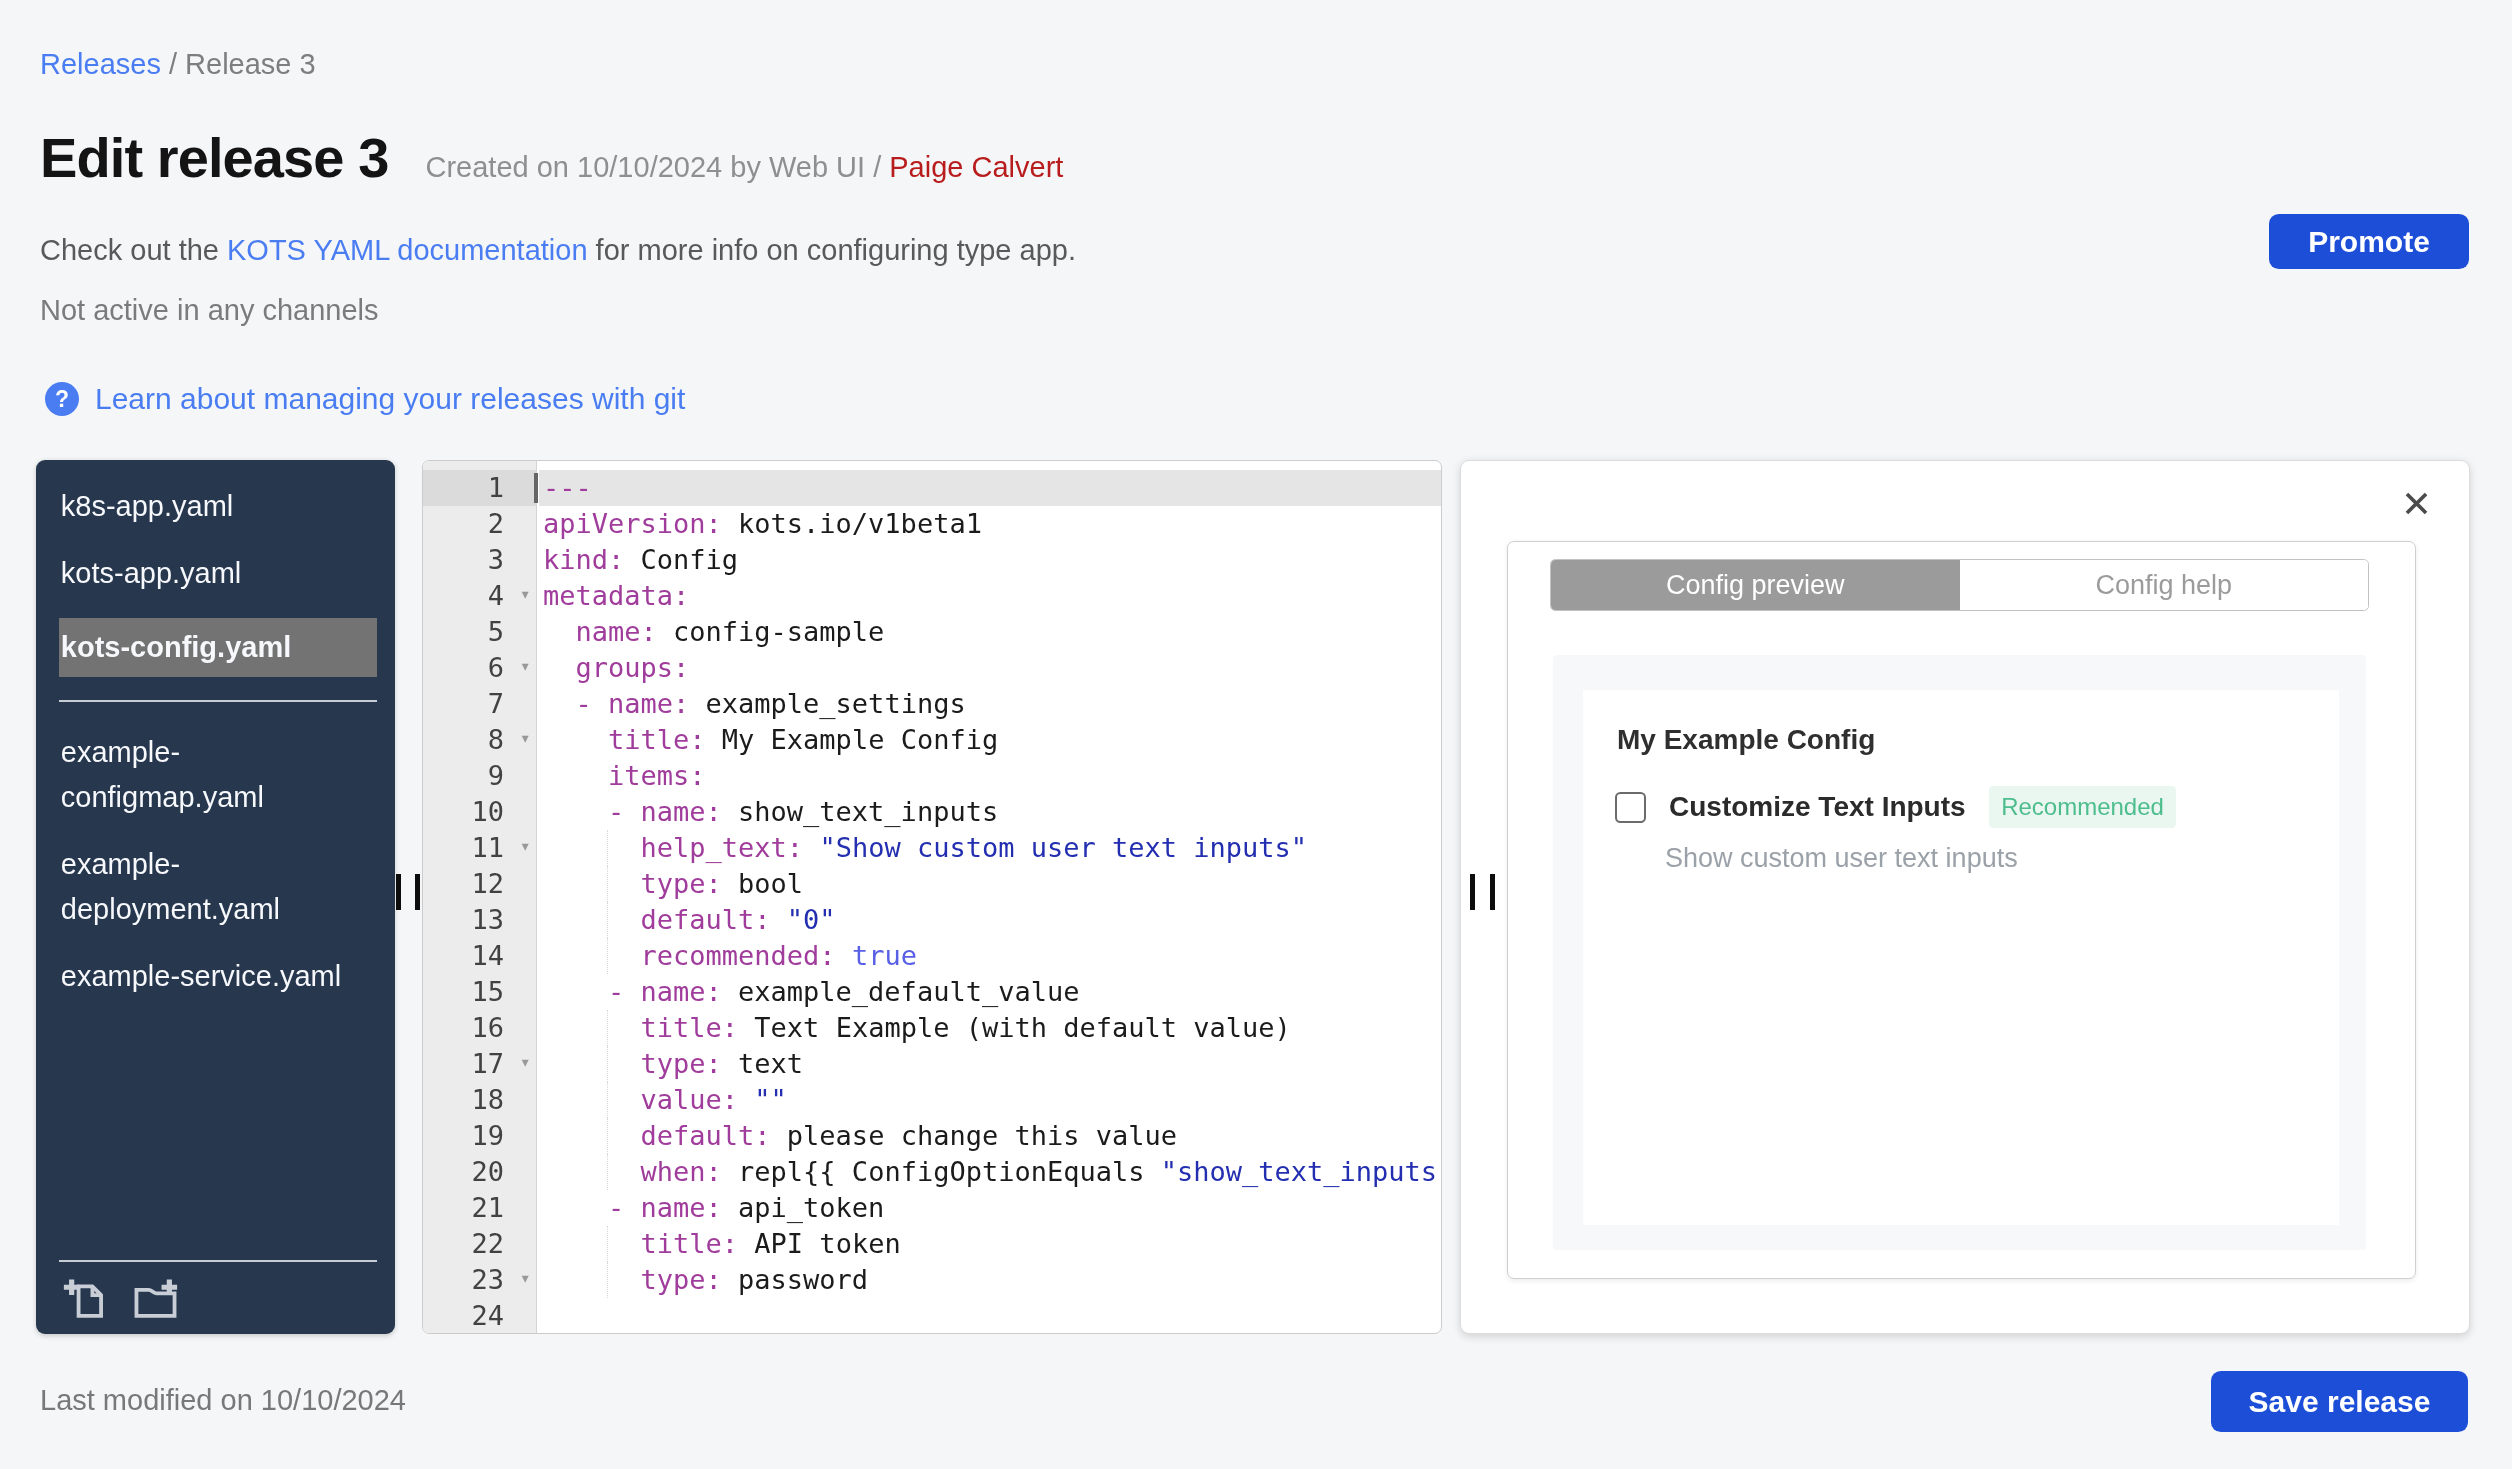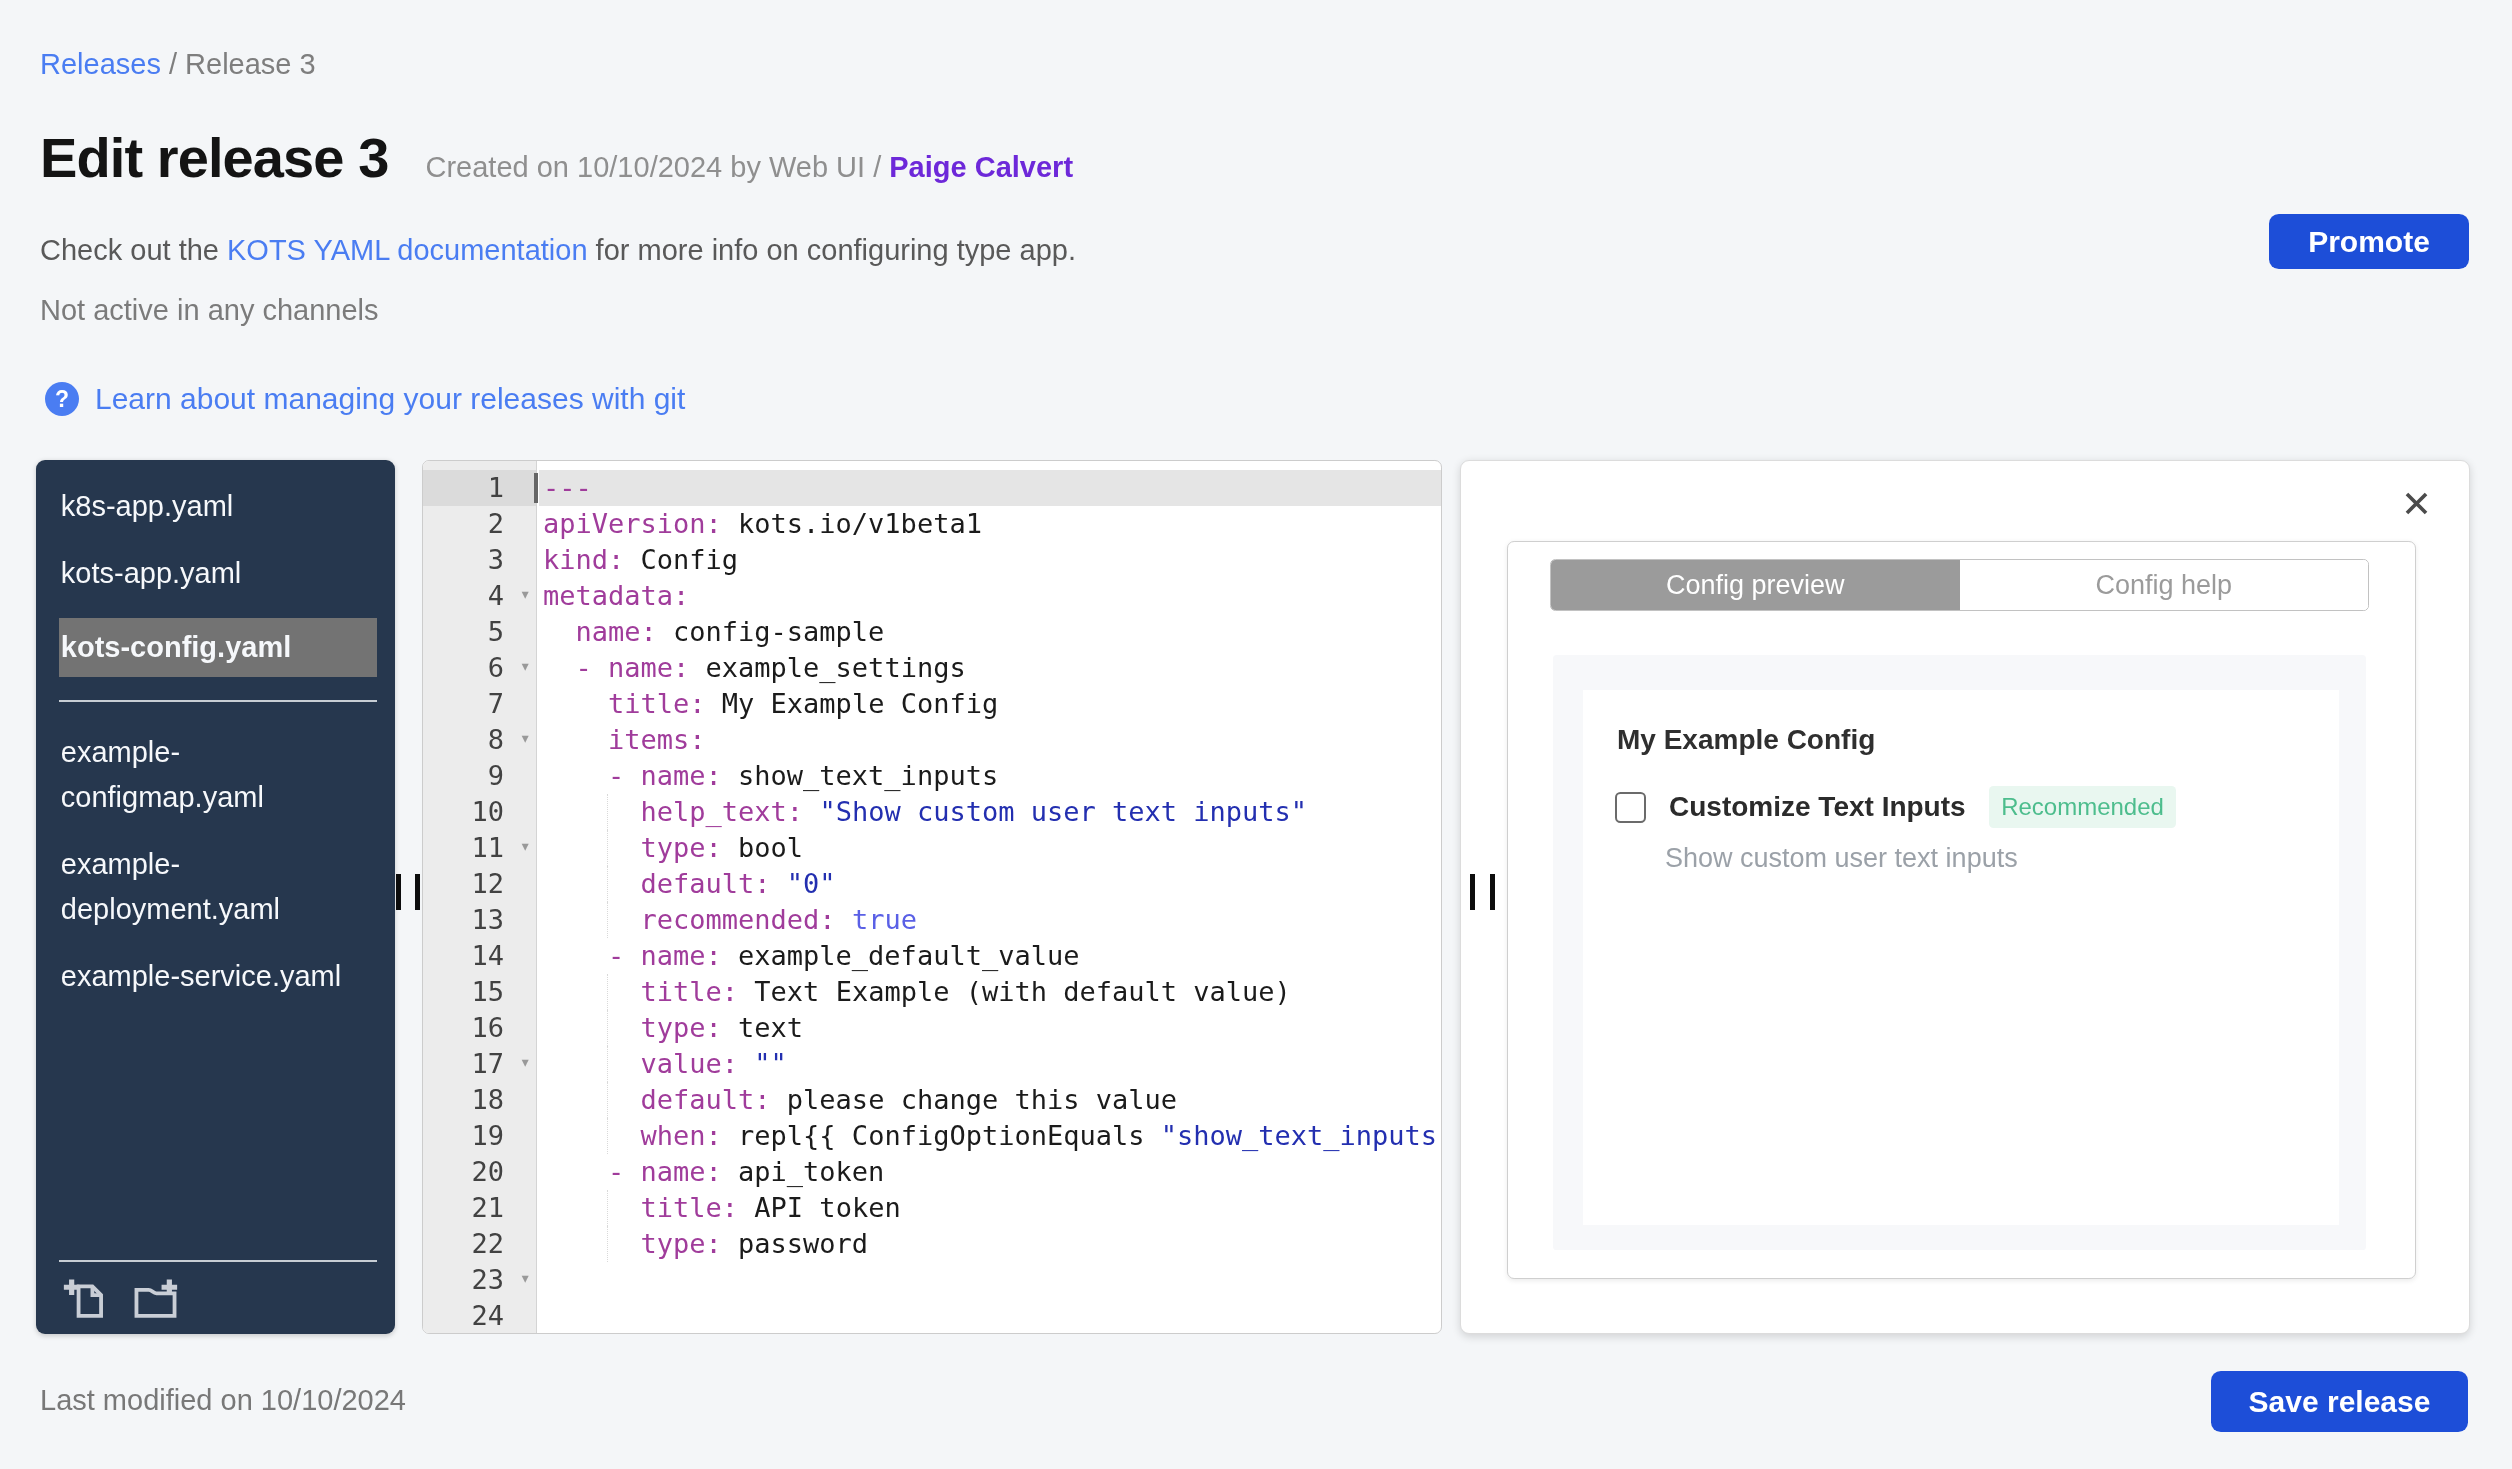--- a/index.html
+++ b/index.html
@@ -5,21 +5,21 @@
   html,body{margin:0;padding:0;width:2512px;height:1469px;overflow:hidden;
     background:#f4f6f8;font-family:"Liberation Sans",sans-serif;color:#222;position:relative;}
   .abs{position:absolute;}
   
   .breadcrumb{left:40px;top:48px;font-size:29px;}
   .breadcrumb .lnk{color:#4a7df2;font-weight:500;cursor:pointer;}
   .breadcrumb .sep,.breadcrumb .cur{color:#7e7e7e;}
   .titlerow{left:40px;top:125px;display:flex;align-items:baseline;gap:37px;}
   .h1{font-size:56px;font-weight:800;color:#141414;letter-spacing:-0.9px;}
   .created{font-size:29px;color:#8f8f8f;}
-  .created .lnk{color:#6d28d9;cursor:pointer;font-weight:bold;}
+  .created .lnk{color:#b91c1c;cursor:pointer;}
   .infoline{left:40px;top:234px;font-size:29px;color:#595959;}
   .infoline .lnk{color:#4a7df2;cursor:pointer;}
   .channels{left:40px;top:294px;font-size:29px;color:#7b7b7b;}
   .gitrow{left:45px;top:382px;display:flex;align-items:center;gap:16px;cursor:pointer;}
   .qicon{width:34px;height:34px;border-radius:50%;background:#4a7df2;color:#fff;
     font-size:23px;font-weight:700;display:flex;align-items:center;justify-content:center;}
   .gitlink{font-size:30px;color:#4a7df2;}
   .btn{background:#1d4ed8;color:#fff;font-weight:700;border:none;border-radius:9.8px;
     display:flex;align-items:center;justify-content:center;cursor:pointer;font-family:inherit;}
   .promote{left:2269px;top:214px;width:200px;height:55px;font-size:30px;}
@@ -157,20 +157,21 @@
         <div class="num">23<span class="arrow">▾</span></div>
         <div class="num">24</div>
         <div class="num">25</div>
       </div>
     <div class="code" id="code">
         <div class="cl act"><span class="cursor"></span><span class="ck">---</span></div>
         <div class="cl"><span class="ck">apiVersion:</span><span class="cp"> kots.io/v1beta1</span></div>
         <div class="cl"><span class="ck">kind:</span><span class="cp"> Config</span></div>
         <div class="cl"><span class="ck">metadata:</span></div>
         <div class="cl"><span class="cp">  </span><span class="ck">name:</span><span class="cp"> config-sample</span></div>
+        <div class="cl"><span class="cp">  </span><span class="ck">groups:</span></div>
         <div class="cl"><span class="ck">  - name:</span><span class="cp"> example_settings</span></div>
         <div class="cl"><span class="cp">    </span><span class="ck">title:</span><span class="cp"> My Example Config</span></div>
         <div class="cl"><span class="cp">    </span><span class="ck">items:</span></div>
         <div class="cl"><span class="ck">    - name:</span><span class="cp"> show_text_inputs</span></div>
         <div class="cl"><span class="guide"></span><span class="cp">      </span><span class="ck">help_text:</span><span class="cs"> </span><span class="cs">"Show custom user text inputs"</span></div>
         <div class="cl"><span class="guide"></span><span class="cp">      </span><span class="ck">type:</span><span class="cp"> bool</span></div>
         <div class="cl"><span class="guide"></span><span class="cp">      </span><span class="ck">default:</span><span class="cs"> "0"</span></div>
         <div class="cl"><span class="guide"></span><span class="cp">      </span><span class="ck">recommended:</span><span class="cb"> true</span></div>
         <div class="cl"><span class="ck">    - name:</span><span class="cp"> example_default_value</span></div>
         <div class="cl"><span class="guide"></span><span class="cp">      </span><span class="ck">title:</span><span class="cp"> Text Example (with default value)</span></div>

